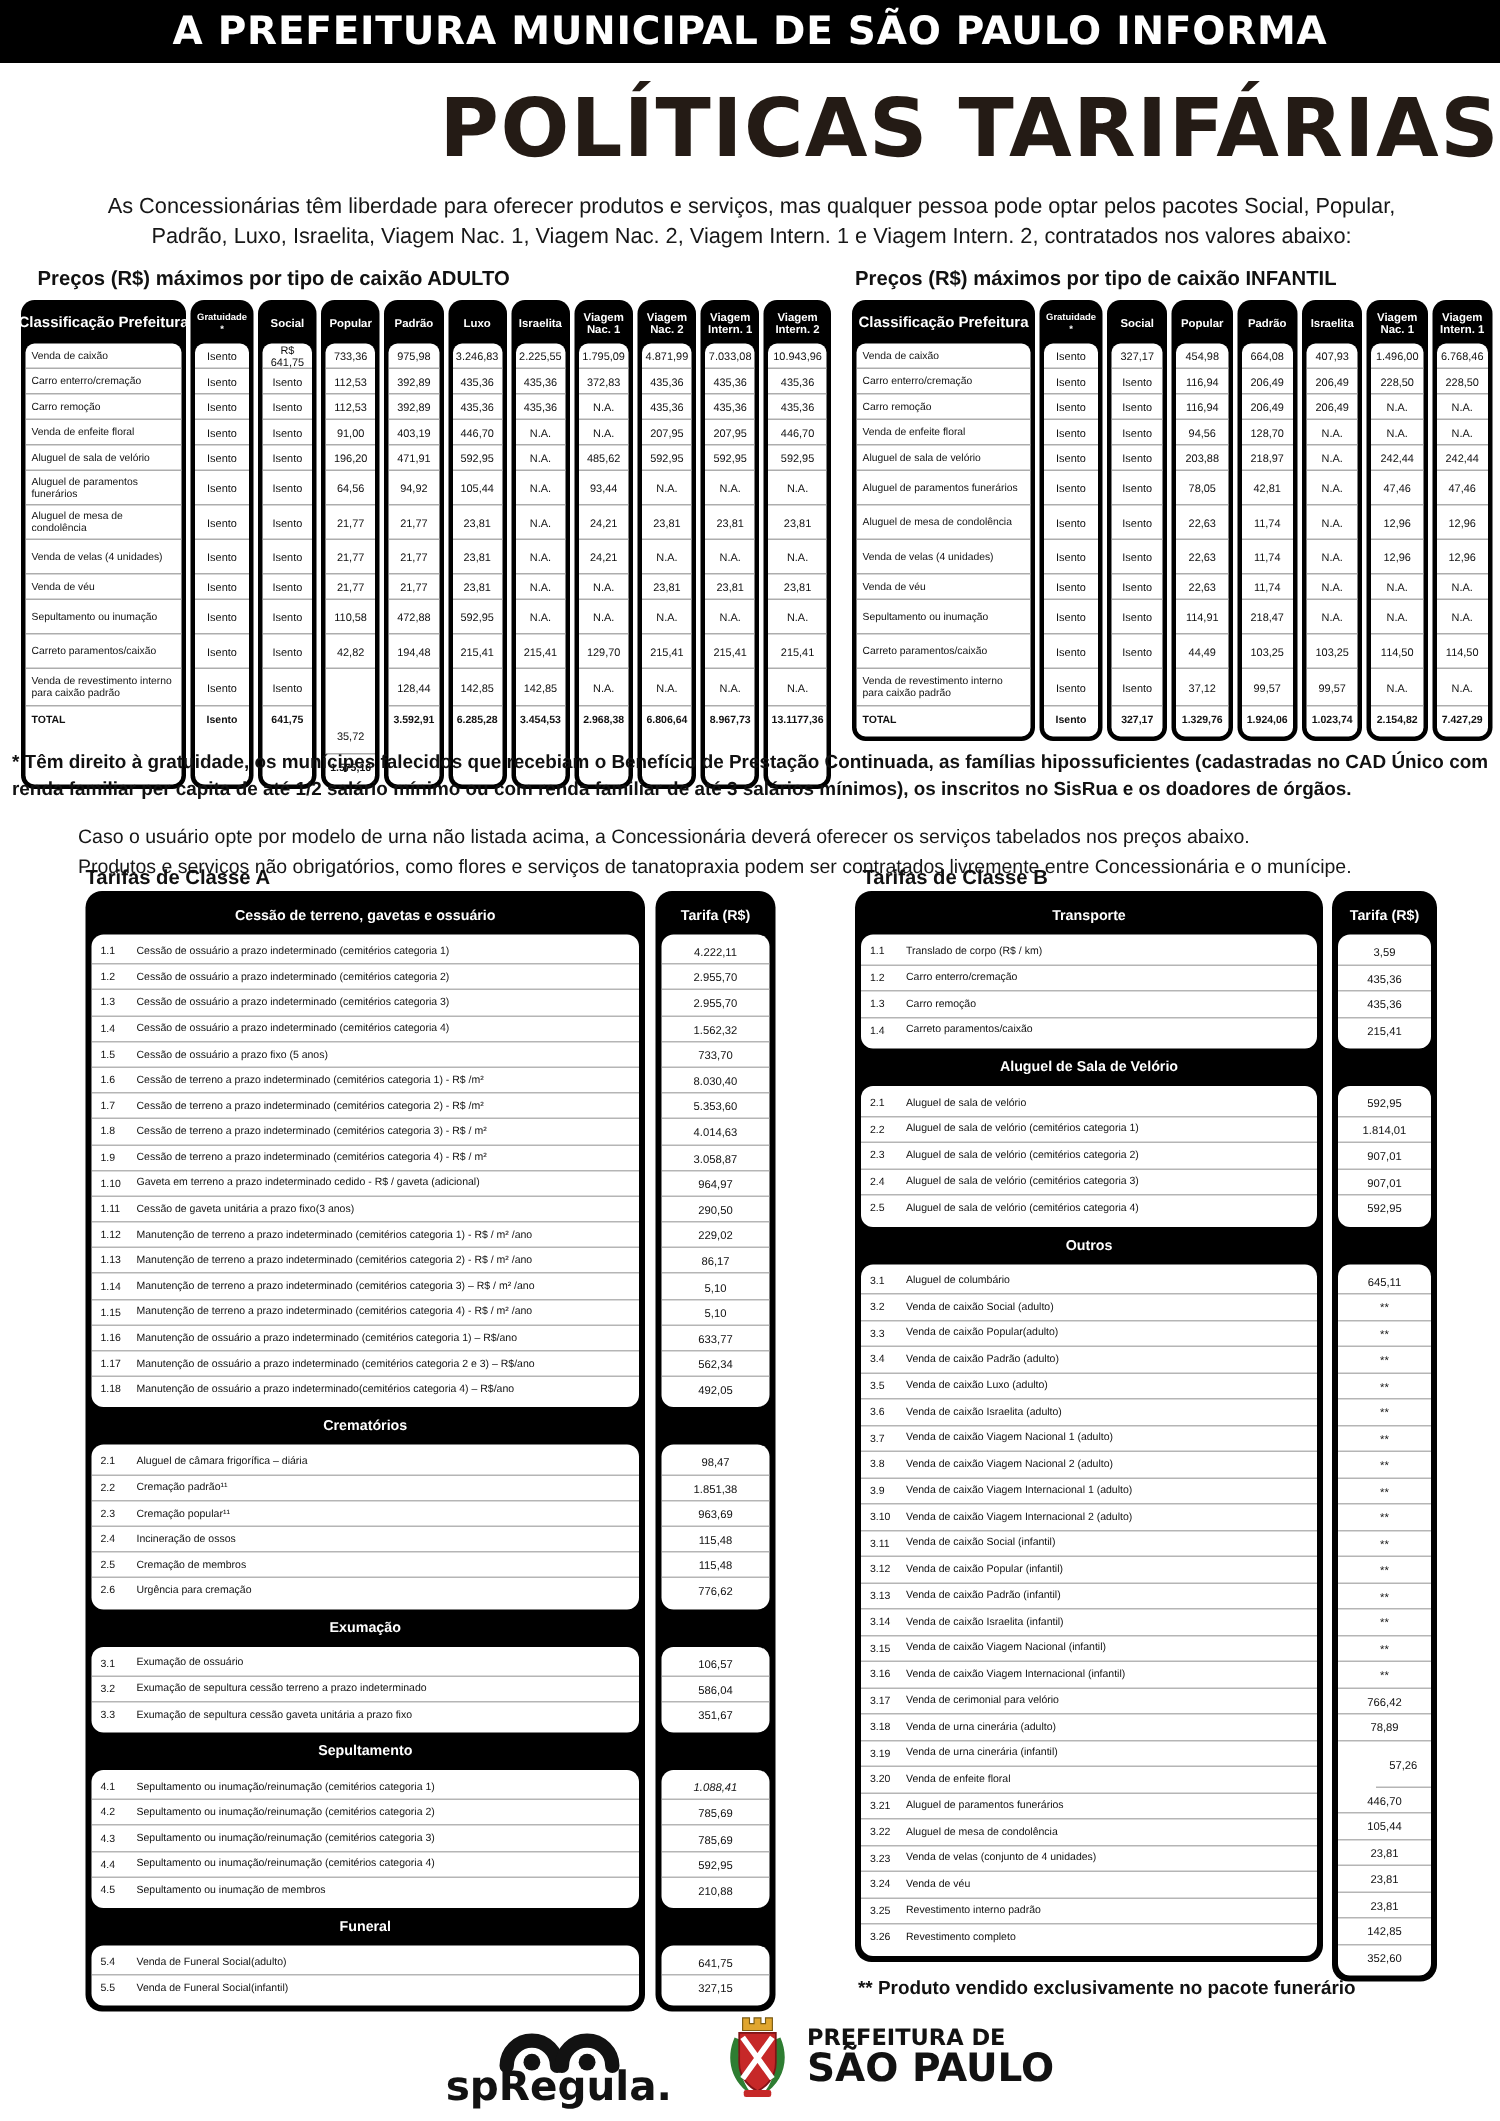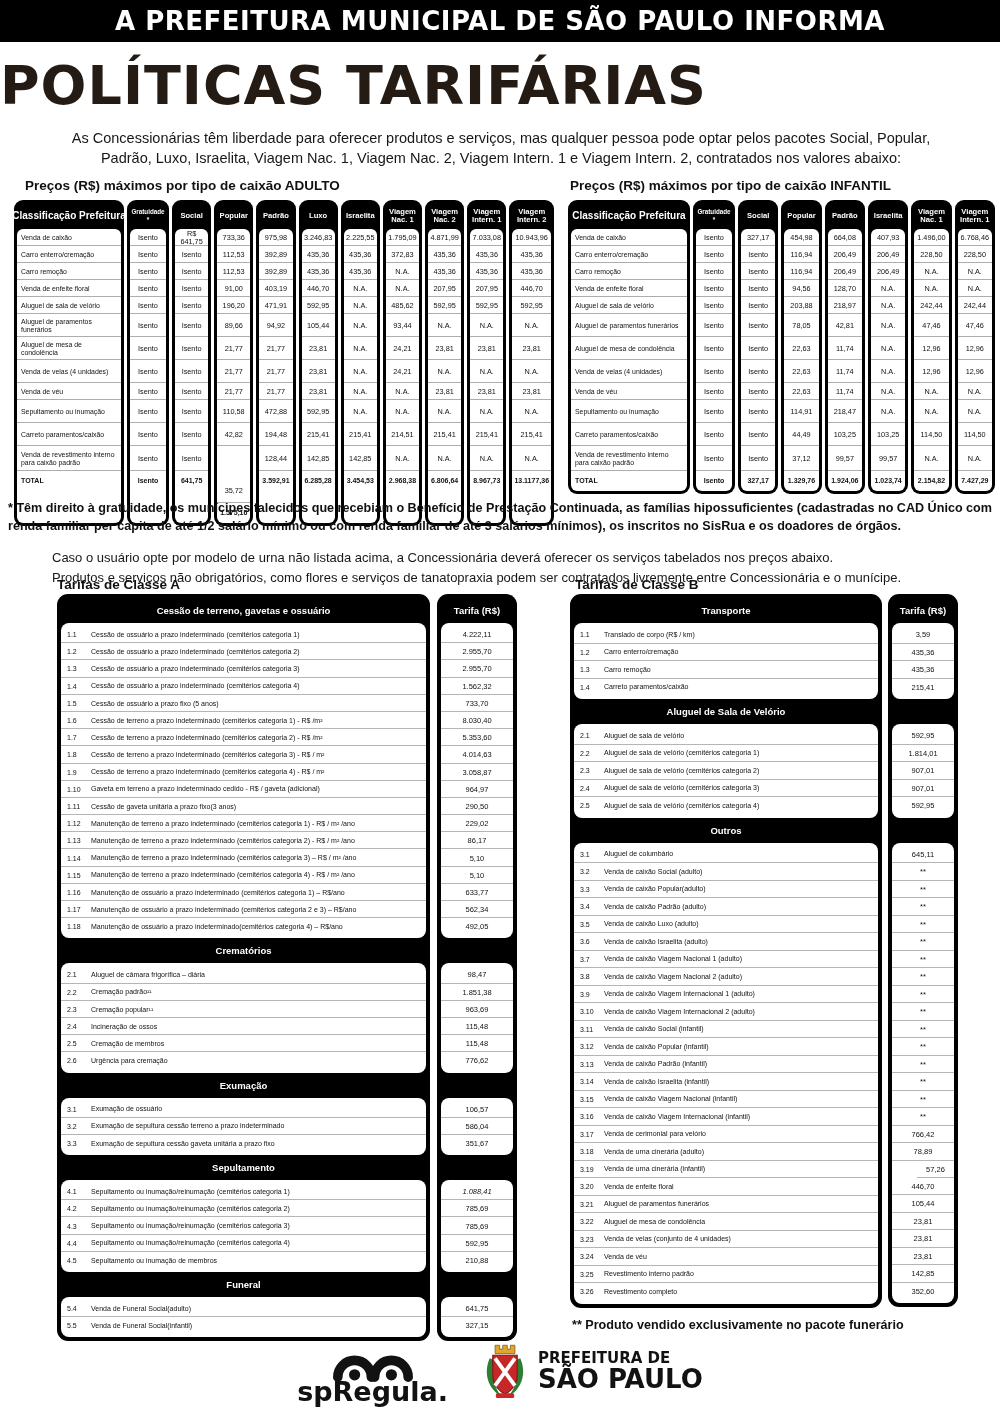--- a/index.html
+++ b/index.html
@@ -3,21 +3,21 @@
 <meta charset="utf-8">
 <style>
   * { box-sizing: border-box; margin: 0; padding: 0; }
   html,body { width:1000px; height:1414px; background:#fff; font-family:"Liberation Sans", sans-serif; color:#111; }
   body { position:relative; overflow:hidden; }
 
   .banner { position:absolute; top:0; left:0; width:1000px; height:42px; background:#000;
     display:flex; align-items:center; justify-content:center; }
   .banner span { color:#fff; font-family:"DejaVu Sans", sans-serif; font-weight:bold; font-size:26px; letter-spacing:.5px; }
 
-  .page-title { position:absolute; top:54px; left:0; width:1000px; text-align:left;
+  .page-title { position:absolute; top:54px; left:0; width:1000px; text-align:right;
     font-family:"DejaVu Sans", sans-serif; font-weight:bold; font-size:54px; letter-spacing:1px; color:#241b15; }
 
   .intro { position:absolute; top:128px; left:70px; width:862px; text-align:center;
     font-size:14.5px; line-height:1.38; color:#171717; }
 
   .tbl-title { position:absolute; font-weight:bold; font-size:13.5px; color:#111; }
   #adult-title { top:178px; left:25px; }
   #infant-title { top:178px; left:570px; }
 
   .caixao-table { position:absolute; top:200px; display:flex; gap:3px; align-items:stretch; }
@@ -144,21 +144,21 @@
       </div>
     </div>
     <div class="capsule" style="flex: 1 1 0%;">
       <div class="cap-head " style="height: 26px;">Popular</div>
       <div class="cap-body">
         <div class="cap-row " style="height: 17px; flex: 0 0 17px;">733,36</div>
         <div class="cap-row " style="height: 17px; flex: 0 0 17px;">112,53</div>
         <div class="cap-row " style="height: 17px; flex: 0 0 17px;">112,53</div>
         <div class="cap-row " style="height: 17px; flex: 0 0 17px;">91,00</div>
         <div class="cap-row " style="height: 17px; flex: 0 0 17px;">196,20</div>
-        <div class="cap-row " style="height: 23px; flex: 0 0 23px;">89,66</div>
+        <div class="cap-row " style="height: 23px; flex: 0 0 23px;">64,56</div>
         <div class="cap-row " style="height: 23px; flex: 0 0 23px;">21,77</div>
         <div class="cap-row " style="height: 23px; flex: 0 0 23px;">21,77</div>
         <div class="cap-row " style="height: 17px; flex: 0 0 17px;">21,77</div>
         <div class="cap-row " style="height: 23px; flex: 0 0 23px;">110,58</div>
         <div class="cap-row " style="height: 23px; flex: 0 0 23px;">42,82</div>
         <div class="cap-row " style="height: 25px; flex: 0 0 25px; margin-top: 32px;">35,72</div>
         <div class="cap-row  total-row" style="height: 20px; flex: 0 0 20px;">1.575,16</div>
       </div>
     </div>
     <div class="capsule" style="flex: 1 1 0%;">
@@ -221,21 +221,21 @@
         <div class="cap-row " style="height: 17px; flex: 0 0 17px;">1.795,09</div>
         <div class="cap-row " style="height: 17px; flex: 0 0 17px;">372,83</div>
         <div class="cap-row " style="height: 17px; flex: 0 0 17px;">N.A.</div>
         <div class="cap-row " style="height: 17px; flex: 0 0 17px;">N.A.</div>
         <div class="cap-row " style="height: 17px; flex: 0 0 17px;">485,62</div>
         <div class="cap-row " style="height: 23px; flex: 0 0 23px;">93,44</div>
         <div class="cap-row " style="height: 23px; flex: 0 0 23px;">24,21</div>
         <div class="cap-row " style="height: 23px; flex: 0 0 23px;">24,21</div>
         <div class="cap-row " style="height: 17px; flex: 0 0 17px;">N.A.</div>
         <div class="cap-row " style="height: 23px; flex: 0 0 23px;">N.A.</div>
-        <div class="cap-row " style="height: 23px; flex: 0 0 23px;">214,51</div>
+        <div class="cap-row " style="height: 23px; flex: 0 0 23px;">129,70</div>
         <div class="cap-row " style="height: 25px; flex: 0 0 25px;">N.A.</div>
         <div class="cap-row  total-row" style="height: 20px; flex: 0 0 20px;">2.968,38</div>
       </div>
     </div>
     <div class="capsule" style="flex: 1 1 0%;">
       <div class="cap-head " style="height: 26px;">Viagem Nac. 2</div>
       <div class="cap-body">
         <div class="cap-row " style="height: 17px; flex: 0 0 17px;">4.871,99</div>
         <div class="cap-row " style="height: 17px; flex: 0 0 17px;">435,36</div>
         <div class="cap-row " style="height: 17px; flex: 0 0 17px;">435,36</div>
@@ -832,21 +832,21 @@
         <div class="tarifa-row" style="height: 17.5px;">**</div>
         <div class="tarifa-row" style="height: 17.5px;">**</div>
         <div class="tarifa-row" style="height: 17.5px;">**</div>
         <div class="tarifa-row" style="height: 17.5px;">**</div>
         <div class="tarifa-row" style="height: 17.5px;">**</div>
         <div class="tarifa-row" style="height: 17.5px;">**</div>
         <div class="tarifa-row" style="height: 17.5px;">**</div>
         <div class="tarifa-row" style="height: 17.5px;">**</div>
         <div class="tarifa-row" style="height: 17.5px;">766,42</div>
         <div class="tarifa-row" style="height: 17.5px;">78,89</div>
-        <div class="tarifa-row" style="height: 17px; margin-left: 25px;">57,26</div>
+        <div class="tarifa-row" style="height: 31px; margin-left: 25px;">57,26</div>
         <div class="tarifa-row" style="height: 17.5px;">446,70</div>
         <div class="tarifa-row" style="height: 17.5px;">105,44</div>
         <div class="tarifa-row" style="height: 17.5px;">23,81</div>
         <div class="tarifa-row" style="height: 17.5px;">23,81</div>
         <div class="tarifa-row" style="height: 17.5px;">23,81</div>
         <div class="tarifa-row" style="height: 17.5px;">142,85</div>
         <div class="tarifa-row" style="height: 17.5px;">352,60</div>
       </div>
     </div>
   </div>

